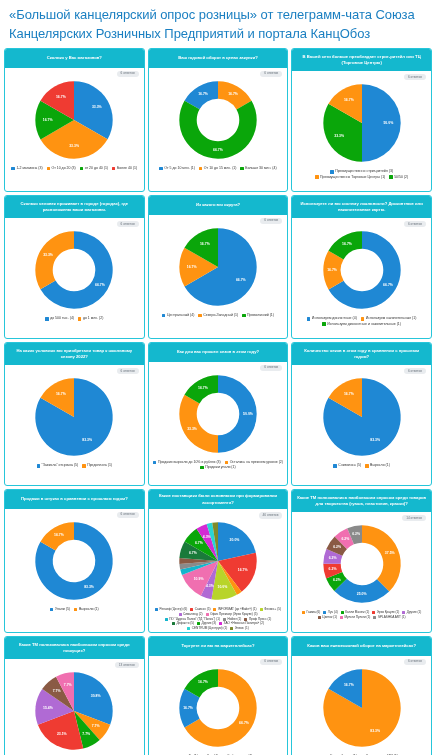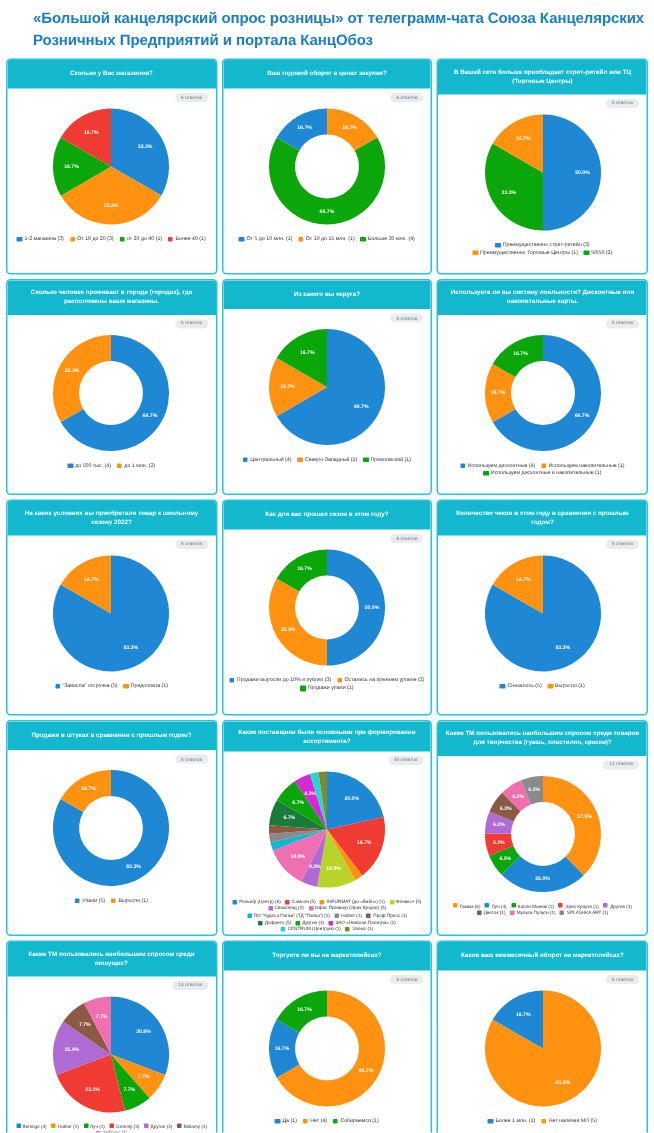--- a/index.html
+++ b/index.html
@@ -10,24 +10,24 @@
     font-family: "Liberation Sans", sans-serif;
     overflow: hidden;
   }
   #page {
     width: 436px; height: 755px;
     position: relative;
     padding: 4px 4px 0 4px;
   }
   .page-title {
     color: #1a7fc1;
-    font-size: 10px;
-    font-weight: bold;
+    font-size: 13px;
+    font-weight: normal;
     line-height: 1.45;
-    margin: 2px 2px 4px 18px;
+    margin: 2px 2px 4px 5px;
     letter-spacing: -0.05px;
   }
   .grid {
     display: grid;
     grid-template-columns: repeat(3, 1fr);
     gap: 3px;
   }
   .card {
     border: 1px solid #26c6da;
     border-radius: 3px;

